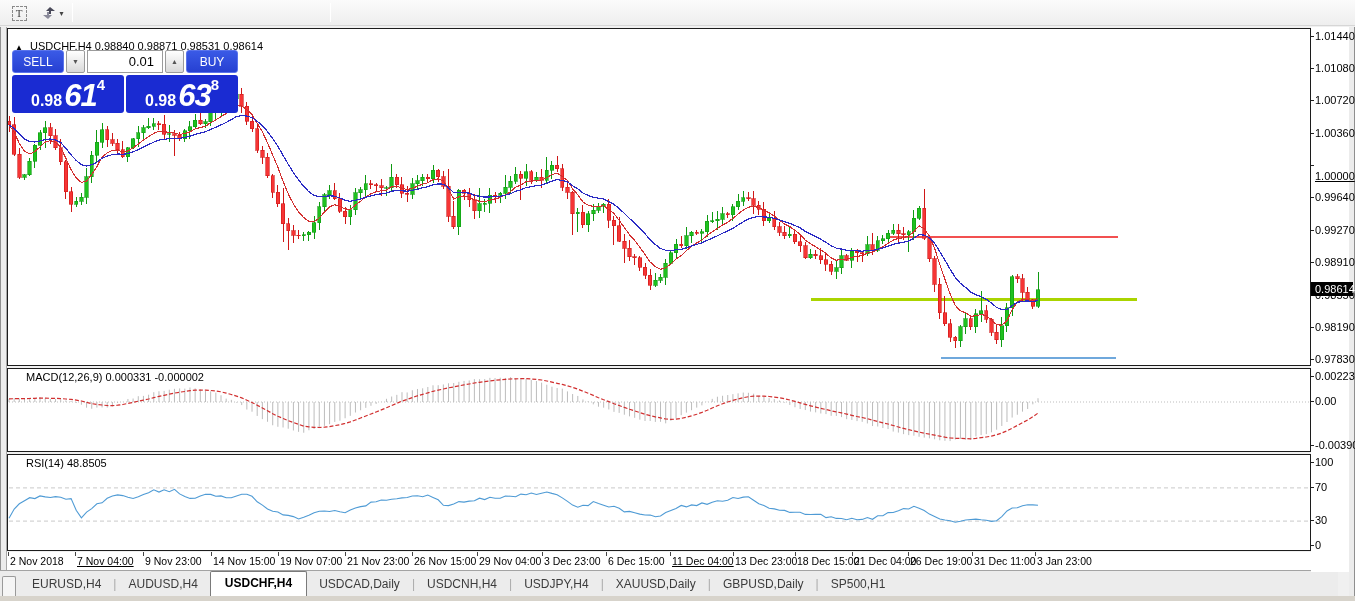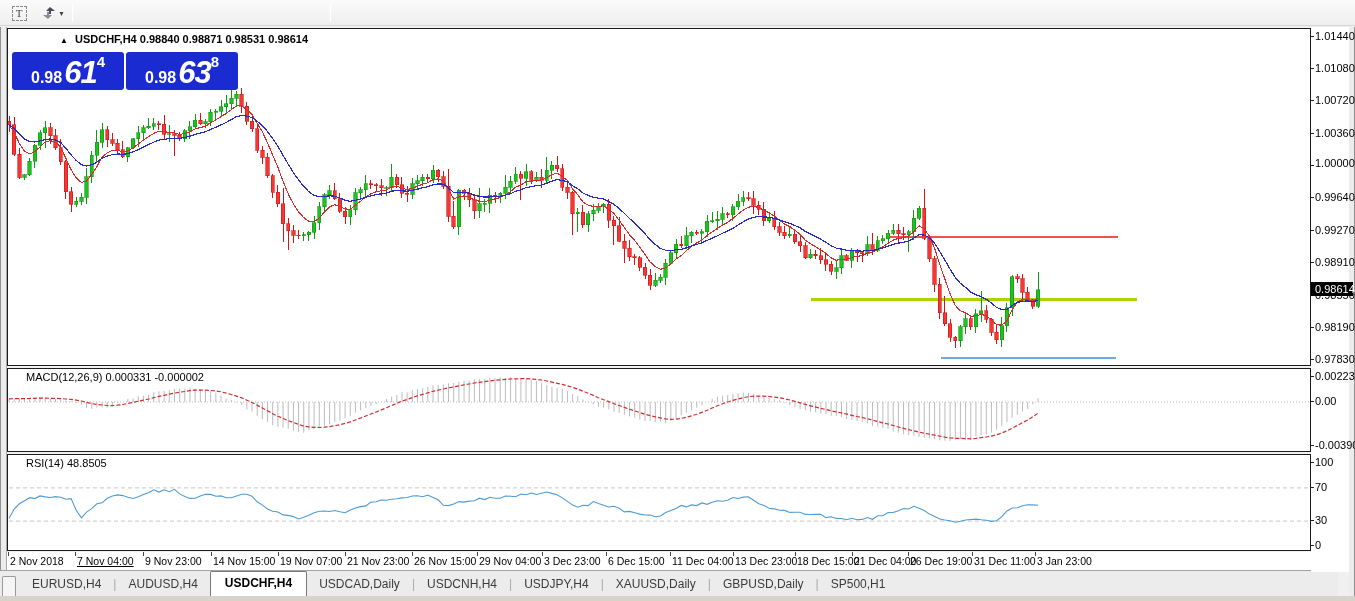--- a/index.html
+++ b/index.html
@@ -19,21 +19,21 @@
   .frame-left{position:absolute;left:0;top:27px;width:7px;height:569px;background:#ececec;border-left:1px solid #8f8f8f;border-right:1px solid #a8a8a8;}
   .frame-right{position:absolute;left:1349px;top:27px;width:6px;height:569px;background:#ececec;border-right:1px solid #8f8f8f;}
 
   
   .panel{position:absolute;left:7px;width:1304px;background:#ffffff;border:1px solid #1c1c1c;}
   .main-panel{top:28px;height:338px;}
   .macd-panel{top:368px;height:84px;}
   .rsi-panel{top:454px;height:97px;}
   .panel svg{position:absolute;left:0;top:0;}
   .ind-label{position:absolute;left:18px;top:2px;font-size:11px;color:#000;white-space:nowrap;z-index:4;}
-  .chart-title{position:absolute;left:7px;top:4px;font-size:11px;font-weight:700;color:#000;white-space:nowrap;z-index:5;margin-left:45px;}
+  .chart-title{position:absolute;left:7px;top:11px;font-size:11px;font-weight:400;color:#000;white-space:nowrap;z-index:5;}
   .chart-title .tri{font-size:8px;margin-right:4px;}
 
   
   .trade-panel{position:absolute;left:4px;top:21px;width:226px;z-index:6;}
   .qt-row1{display:flex;height:23px;gap:2px;}
   .qt-btn{flex:0 0 52px;background:linear-gradient(#3a5ae6,#2640d2);border:1px solid #5a74ec;border-radius:3px;color:#fff;font-size:12px;display:flex;align-items:center;justify-content:center;}
   .qt-spin{flex:0 0 19px;background:linear-gradient(#ffffff,#d9d9d9);border:1px solid #9b9b9b;border-radius:2px;font-size:7px;color:#555;display:flex;align-items:center;justify-content:center;}
   .qt-vol{flex:1 1 auto;border:1px solid #9b9b9b;background:#fff;font-size:13px;color:#000;text-align:right;padding:0 8px 0 0;width:60px;}
   .qt-row2{display:flex;height:38px;gap:2px;margin-top:2px;}
   .qt-price{flex:1 1 0;background:#1a2bd2;border-radius:3px;color:#fff;display:flex;align-items:flex-end;justify-content:center;padding-bottom:2px;position:relative;}
@@ -494,20 +494,27 @@
     <div class="chart-title">
       <span class="tri">▲</span>
       <span>USDCHF,H4</span>
       <span>0.98840</span>
       <span>0.98871</span>
       <span>0.98531</span>
       <span>0.98614</span>
     </div>
 
     <div class="trade-panel">
+      <div class="qt-row1">
+        <div class="qt-btn">SELL</div>
+        <div class="qt-spin">▼</div>
+        <input class="qt-vol" value="0.01" style="">
+        <div class="qt-spin">▲</div>
+        <div class="qt-btn">BUY</div>
+      </div>
       <div class="qt-row2">
         <div class="qt-price">
           <span class="qp-small">0.98</span>
           <span class="qp-big">61</span>
           <span class="qp-sup">4</span>
         </div>
         <div class="qt-price">
           <span class="qp-small">0.98</span>
           <span class="qp-big">63</span>
           <span class="qp-sup">8</span>
@@ -759,21 +766,21 @@
       <div class="ta-label" style="left: 340px;">21 Nov 23:00</div>
       <div class="ta-tick" style="left: 405px;"></div>
       <div class="ta-label" style="left: 407px;">26 Nov 15:00</div>
       <div class="ta-tick" style="left: 470px;"></div>
       <div class="ta-label" style="left: 472px;">29 Nov 04:00</div>
       <div class="ta-tick" style="left: 535px;"></div>
       <div class="ta-label" style="left: 537px;">3 Dec 23:00</div>
       <div class="ta-tick" style="left: 599px;"></div>
       <div class="ta-label" style="left: 601px;">6 Dec 15:00</div>
       <div class="ta-tick" style="left: 663px;"></div>
-      <div class="ta-label" style="left: 665px;">11 Dec 04:00</div>
+      <div class="ta-label" style="left: 665px; text-decoration: underline;">11 Dec 04:00</div>
       <div class="ta-tick" style="left: 726px;"></div>
       <div class="ta-label" style="left: 728px;">13 Dec 23:00</div>
       <div class="ta-tick" style="left: 788px;"></div>
       <div class="ta-label" style="left: 790px;">18 Dec 15:00</div>
       <div class="ta-tick" style="left: 845px;"></div>
       <div class="ta-label" style="left: 847px;">21 Dec 04:00</div>
       <div class="ta-tick" style="left: 901px;"></div>
       <div class="ta-label" style="left: 903px;">26 Dec 19:00</div>
       <div class="ta-tick" style="left: 965px;"></div>
       <div class="ta-label" style="left: 967px;">31 Dec 11:00</div>
@@ -783,21 +790,21 @@
 
   <div class="price-axis" id="price-axis">
       <div class="pa-label" style="top: 2.97949px;">1.01440</div>
       <div class="pa-tick" style="top: 8.97949px;"></div>
       <div class="pa-label" style="top: 35.1925px;">1.01080</div>
       <div class="pa-tick" style="top: 41.1925px;"></div>
       <div class="pa-label" style="top: 67.4056px;">1.00720</div>
       <div class="pa-tick" style="top: 73.4056px;"></div>
       <div class="pa-label" style="top: 99.6186px;">1.00360</div>
       <div class="pa-tick" style="top: 105.619px;"></div>
-      <div class="pa-label" style="top: 130px;">1.00000</div>
+      <div class="pa-label" style="top: 143px; text-decoration: underline;">1.00000</div>
       <div class="pa-tick" style="top: 137.832px;"></div>
       <div class="pa-label" style="top: 164.045px;">0.99640</div>
       <div class="pa-tick" style="top: 170.045px;"></div>
       <div class="pa-label" style="top: 197.153px;">0.99270</div>
       <div class="pa-tick" style="top: 203.153px;"></div>
       <div class="pa-label" style="top: 229.366px;">0.98910</div>
       <div class="pa-tick" style="top: 235.366px;"></div>
       <div class="pa-label" style="top: 261.579px;">0.98550</div>
       <div class="pa-tick" style="top: 267.579px;"></div>
       <div class="pa-label" style="top: 293.792px;">0.98190</div>

